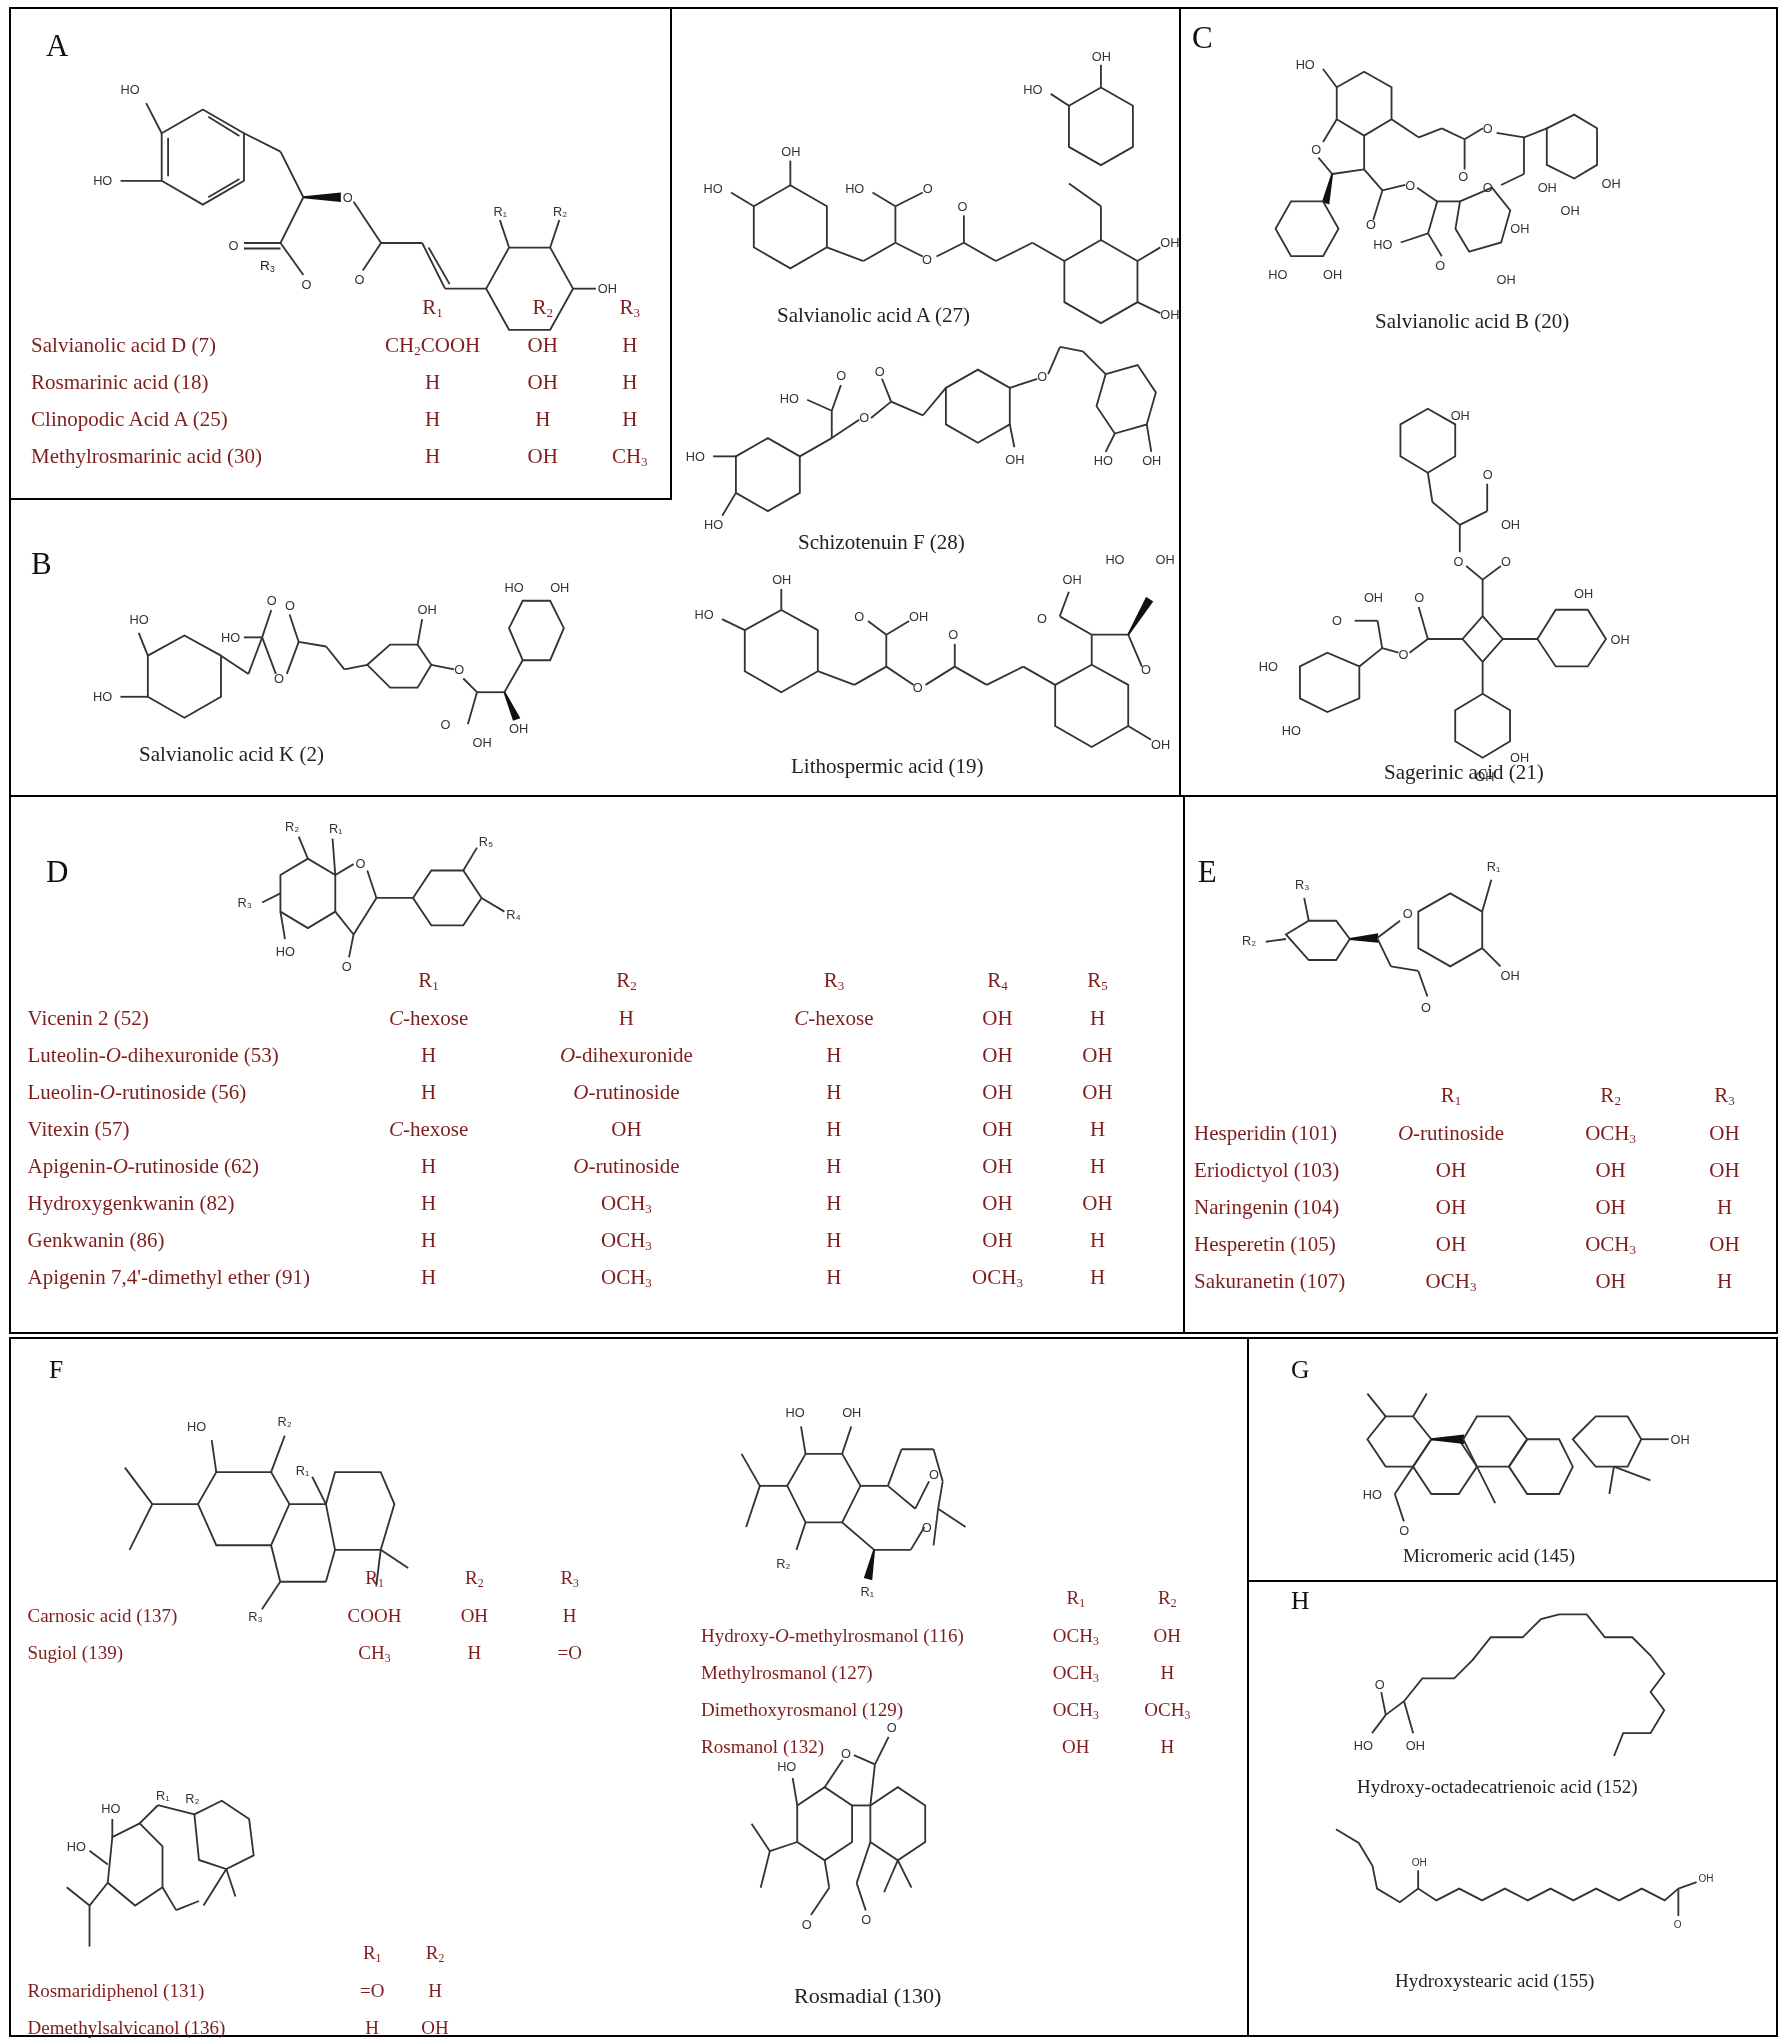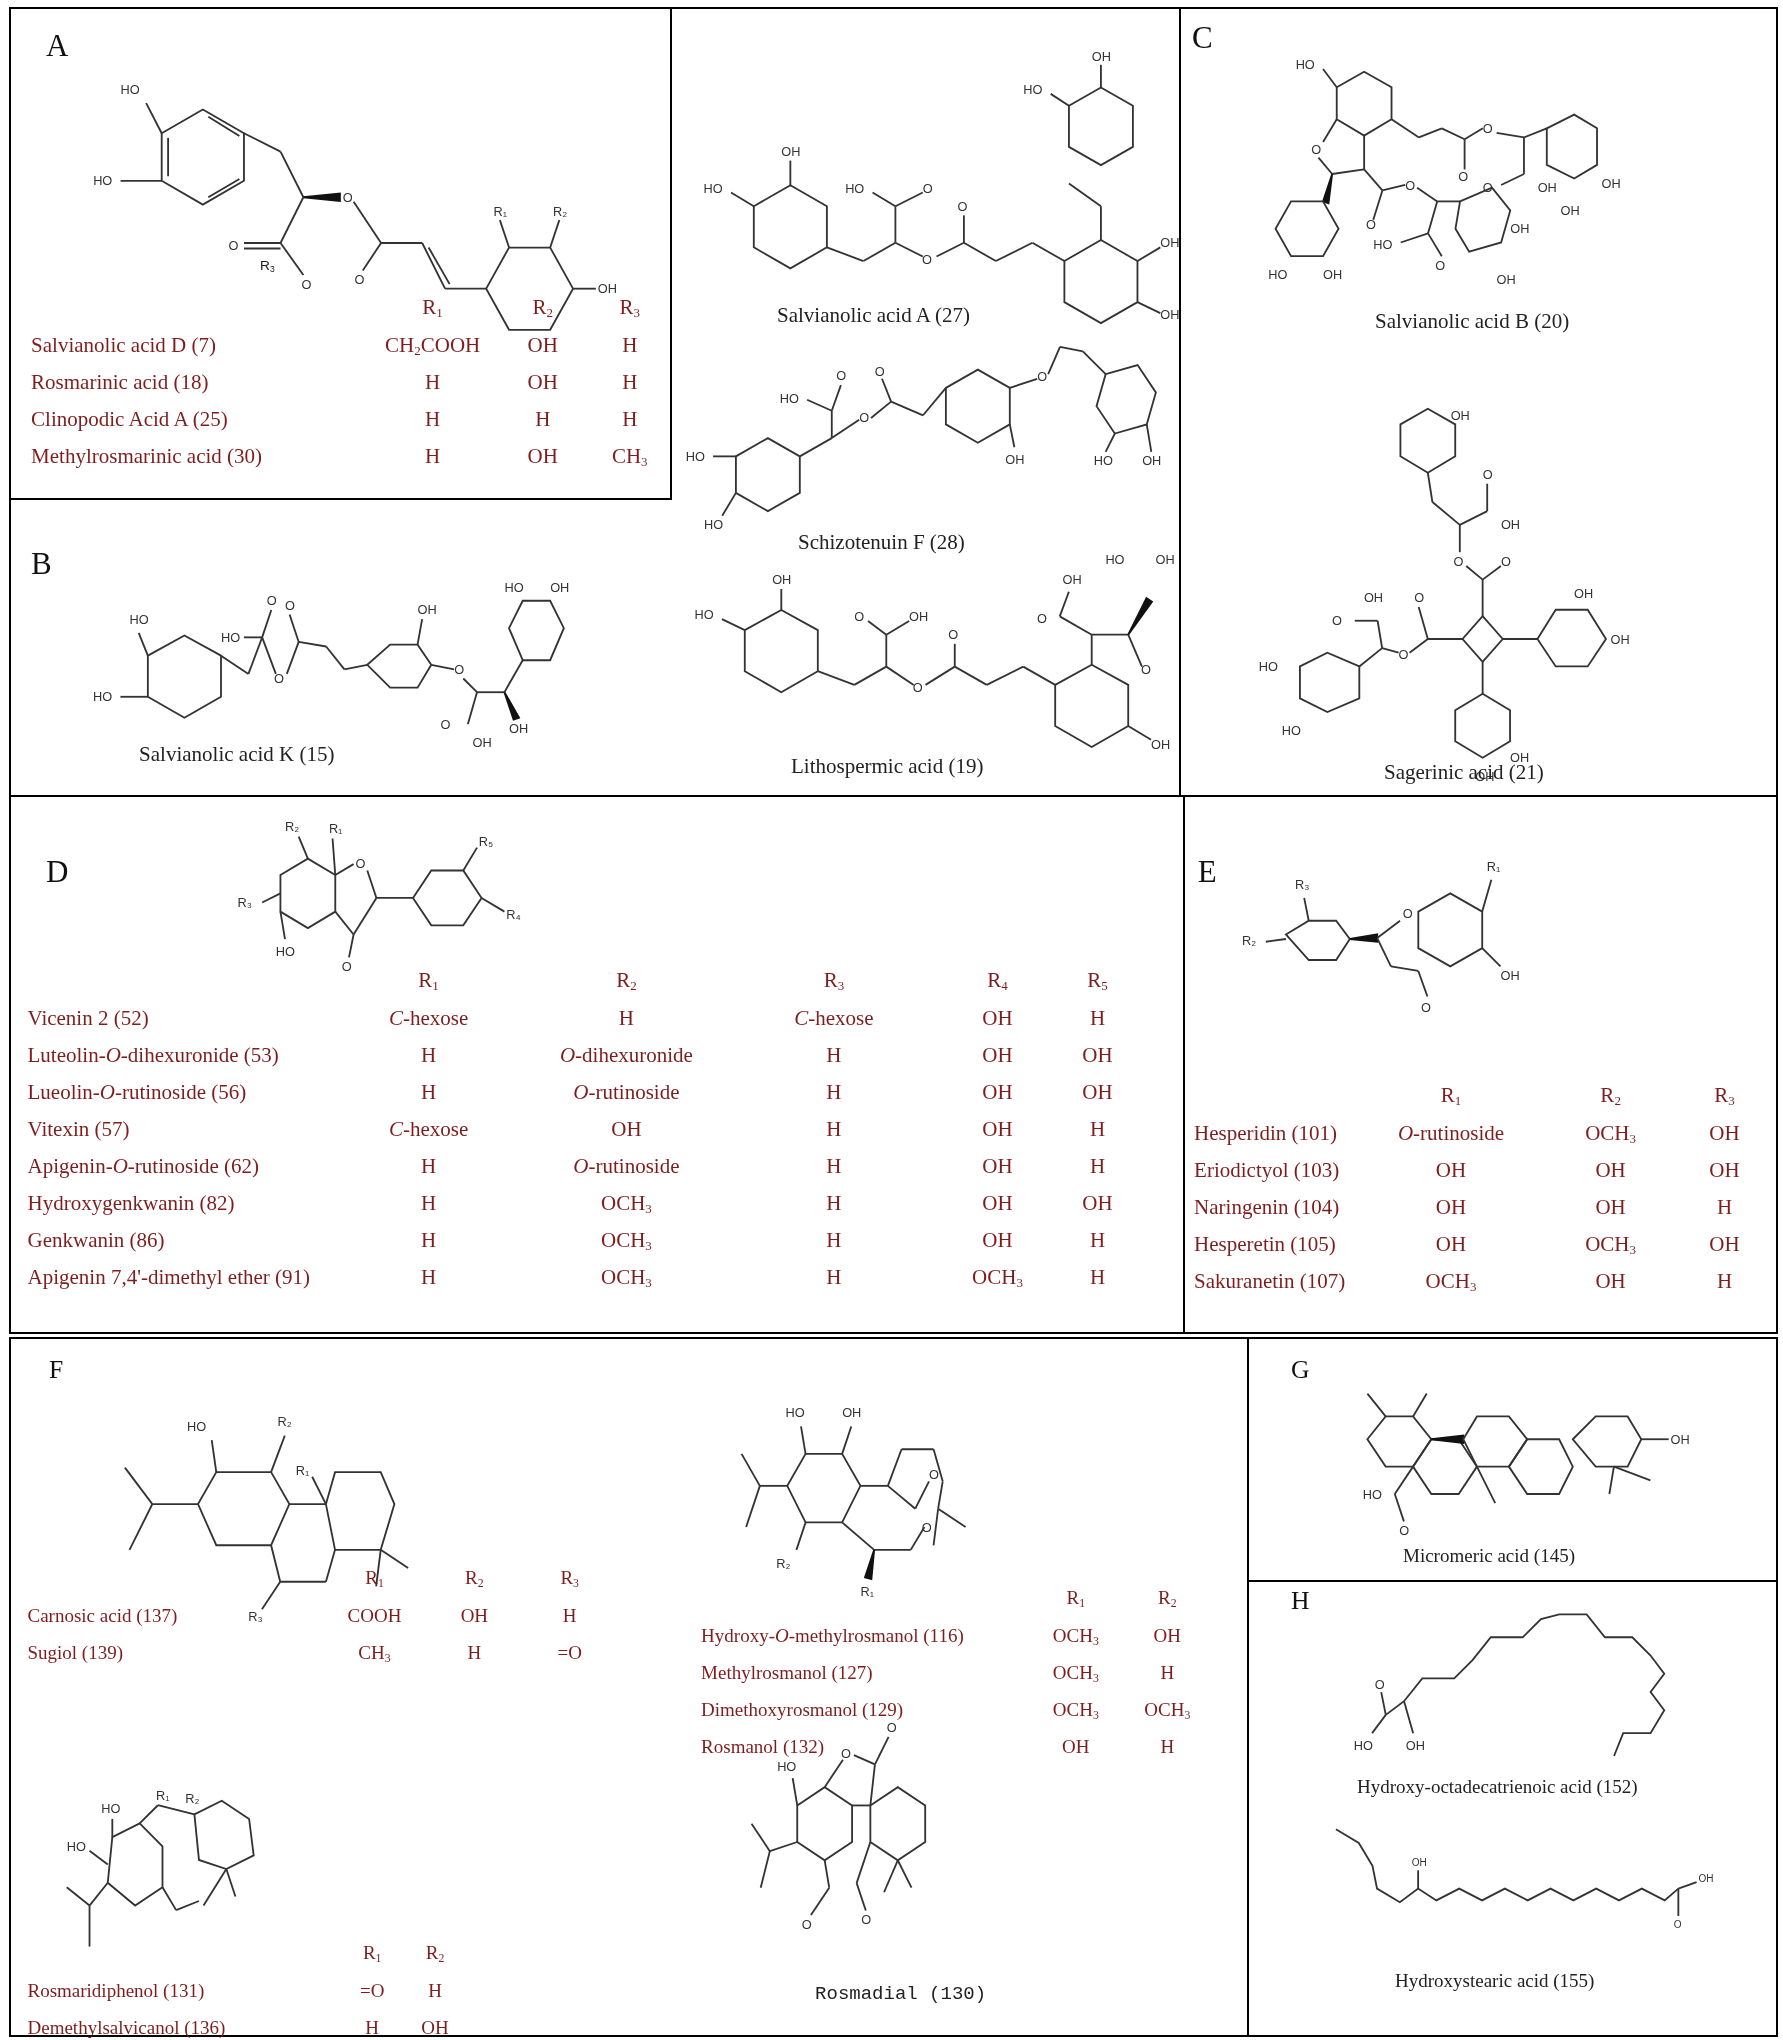--- a/index.html
+++ b/index.html
@@ -241,21 +241,21 @@
     <line x1="420" y1="150" x2="410" y2="185"></line>
       <text x="380" y="190">O</text>
       <text x="415" y="210">OH</text>
     <polygon class="wedge" points="450,150 460,180 466,178"></polygon>
       <text x="455" y="195">OH</text>
     <line x1="450" y1="150" x2="470" y2="115"></line>
     <polygon points="470,115 455,80 470,50 500,50 515,80 500,115"></polygon>
     <text x="450" y="40">HO</text>
       <text x="500" y="40">OH</text>
   </svg>
-  <div class="cname" style="left:128px;top:242px;">Salvianolic acid K (15)</div>
+  <div class="cname" style="left:128px;top:242px;">Salvianolic acid K (2)</div>
 </div>
 
 <div class="panel" style="left:1179px;top:7.3px;width:599px;height:790px;">
   <div class="plabel" style="left:11px;top:11px;">C</div>
   <svg class="mol" width="512" height="274" style="left:55px;top:27.4px;" viewBox="0 0 560 300">
     <polygon points="110,55 140,38 170,55 170,90 140,108 110,90"></polygon>
     <line x1="110" y1="55" x2="95" y2="35"></line>
       <text x="65" y="35">HO</text>
     <line x1="110" y1="90" x2="95" y2="115"></line>
       <text x="82" y="128">O</text>
@@ -672,21 +672,21 @@
     <polygon points="170,90 200,70 230,90 230,130 200,150 170,130"></polygon>
     <line x1="200" y1="150" x2="215" y2="180"></line>
       <line x1="200" y1="150" x2="185" y2="185"></line>
     <line x1="120" y1="150" x2="125" y2="180"></line>
       <line x1="125" y1="180" x2="105" y2="210"></line>
       <text x="95" y="225">O</text>
     <line x1="170" y1="130" x2="155" y2="175"></line>
       <line x1="155" y1="175" x2="165" y2="205"></line>
       <text x="160" y="220">O</text>
   </svg>
-  <div class="cname" style="left:804px;top:644px;font-size:19px;font-family:Liberation Mono, monospace;">Rosmadial (130)</div>
+  <div class="cname" style="left:783px;top:644px;font-size:22px;">Rosmadial (130)</div>
 </div>
 
 <div class="panel" style="left:1247px;top:1337px;width:531px;height:247px;">
   <div class="plabel" style="left:42px;top:16.4px;font-size:25.6px;">G</div>
   <svg class="mol" width="420" height="183" style="left:91px;top:27.4px;" viewBox="0 0 460 200">
     <polygon points="30,80 50,55 80,55 100,80 80,110 50,110" transform="translate(0,0)"></polygon>
     <line x1="50" y1="55" x2="30" y2="30"></line>
       <line x1="80" y1="55" x2="95" y2="30"></line>
     <polygon points="100,80 130,80 150,110 130,140 100,140 80,110"></polygon>
     <line x1="80" y1="110" x2="60" y2="140"></line>

